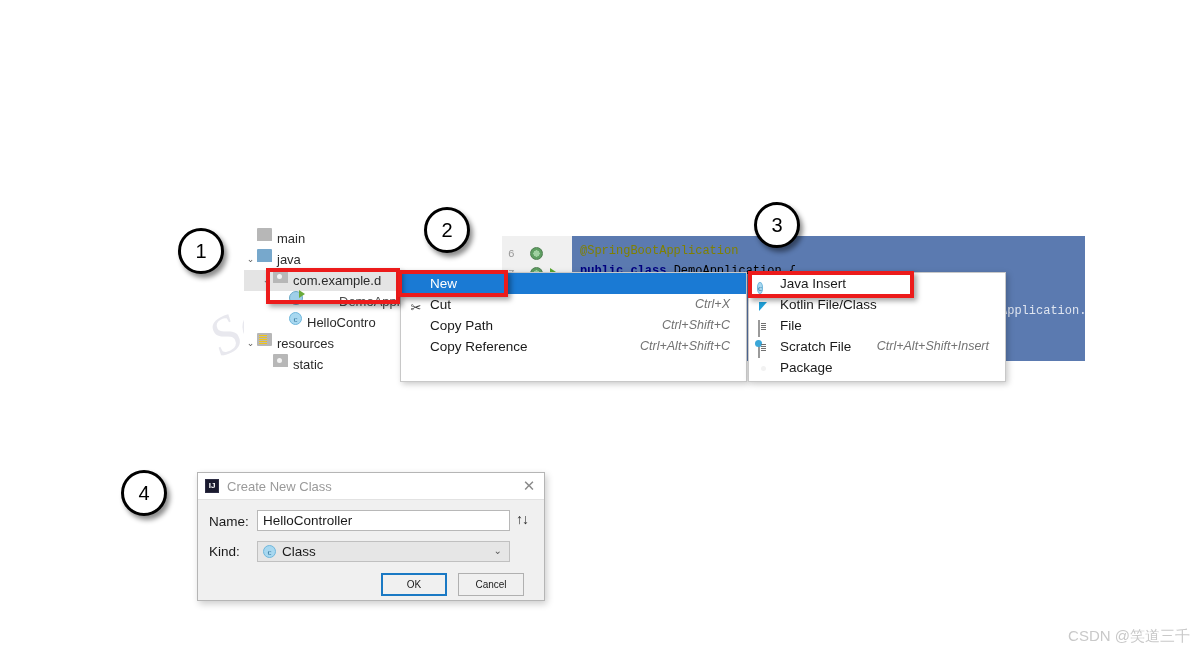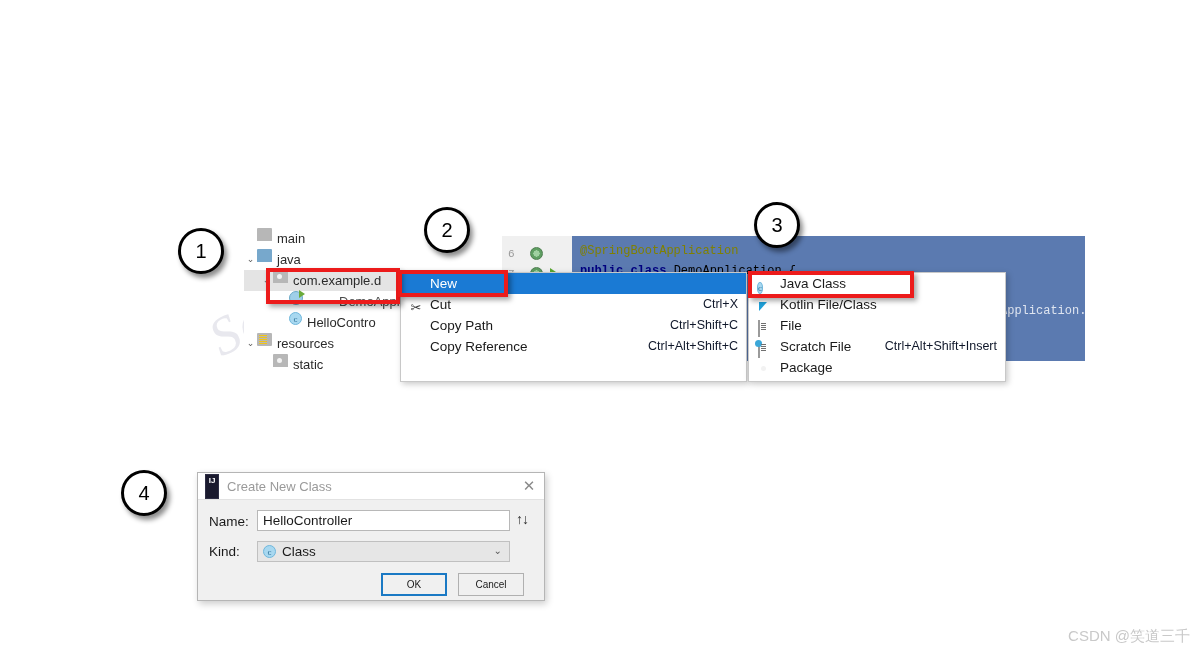--- a/index.html
+++ b/index.html
@@ -236,24 +236,25 @@
     width: 20px;
     flex: 0 0 auto;
     text-align: center;
     font-size: 13px;
     color: #4a4a4a;
     position: relative;
     height: 16px;
   }
   .mi-label { flex: 1 1 auto; padding-left: 4px; }
   .mi-shortcut {
-    color: #0f172a;
+    color: #737373;
     font-size: 12.5px;
-    padding-right: 8px;
+    padding-right: 16px;
     flex: 0 0 auto;
+    font-style: italic;
   }
 
   
   .ic-cut::before {
     content: "\2702";
     font-size: 13px;
     color: #3a3a3a;
   }
   
   .ic-copy {
@@ -418,21 +419,21 @@
   .dlg-titlebar {
     position: relative;
     height: 26px;
     background: #ffffff;
     border-bottom: 1px solid #e2e2e2;
     display: flex;
     align-items: center;
     padding-left: 7px;
   }
   .ic-intellij {
-    width: 14px; height: 25px;
+    width: 14px; height: 14px;
     background: #1a1a2e;
     border: 1px solid #2d2d44;
     box-sizing: border-box;
     color: #ffffff;
     font-size: 8px;
     line-height: 12px;
     text-align: center;
     font-weight: bold;
     font-family: "Liberation Sans", sans-serif;
     flex: 0 0 auto;
@@ -623,21 +624,21 @@
     <span class="mi-icon"></span>
     <span class="mi-label">Copy Reference</span>
     <span class="mi-shortcut">Ctrl+Alt+Shift+C</span>
   </div>
 </div>
 
 <div id="submenu">
 
   <div class="menu-item">
     <span class="sub-icon"><span class="ic-javaclass">c</span></span>
-    <span class="mi-label">Java Class</span>
+    <span class="mi-label">Java Insert</span>
     <span class="mi-shortcut"></span>
   </div>
 
   <div class="menu-item">
     <span class="sub-icon"><span class="ic-kotlin"></span></span>
     <span class="mi-label">Kotlin File/Class</span>
     <span class="mi-shortcut"></span>
   </div>
 
   <div class="menu-item">

